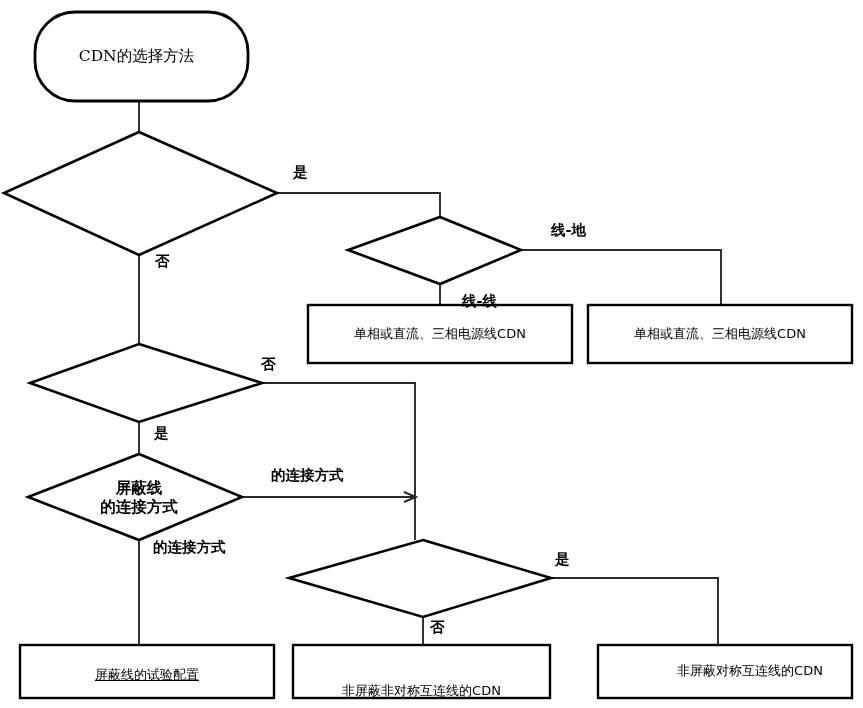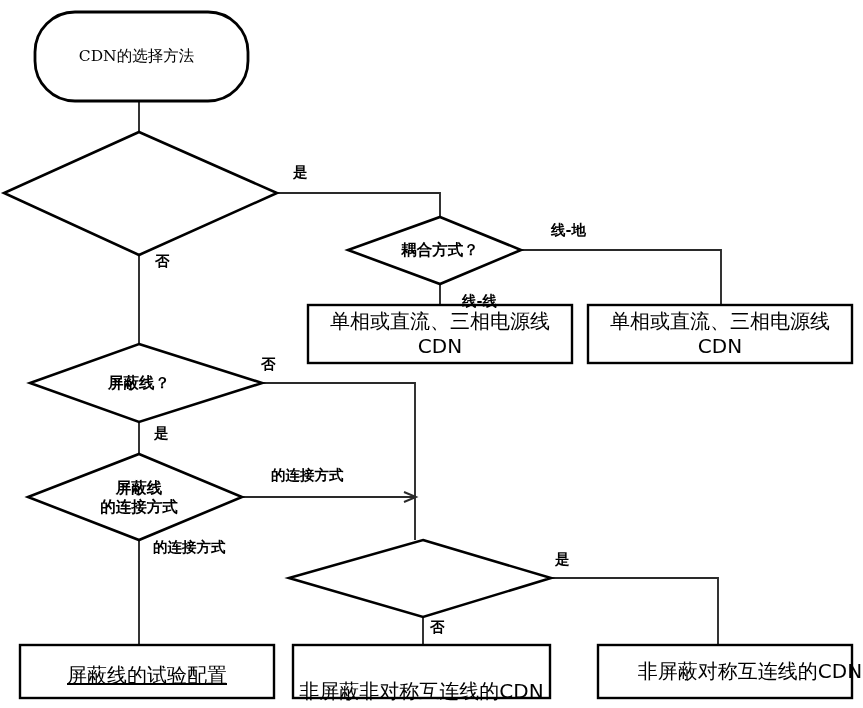--- a/index.html
+++ b/index.html
@@ -60,21 +60,21 @@
     align-items: center;
     justify-content: center;
     text-align: center;
     color: #000000;
     line-height: 1.25;
     pointer-events: none;
     white-space: pre-line;
   }
   .t-term   { font-size: 15.5px; font-family: "DejaVu Serif", serif; }
   .t-dia    { font-size: 15.5px; font-family: "DejaVu Serif", serif; font-weight: 700; }
-  .t-box    { font-size: 20px;   font-family: "DejaVu Sans", sans-serif; }
+  .t-box    { font-size: 13px;   font-family: "DejaVu Sans", sans-serif; }
   .edge-label {
     position: absolute;
     color: #000000;
     font-size: 14.5px;
     font-family: "DejaVu Serif", serif;
     font-weight: 700;
     white-space: nowrap;
     pointer-events: none;
   }
 </style>
@@ -126,27 +126,25 @@
 
     <rect class="shape-box" x="20" y="645" width="254" height="53"></rect>
     <rect class="shape-box" x="293" y="645" width="257" height="53"></rect>
     <rect class="shape-box" x="598" y="645" width="254" height="53"></rect>
 
   </svg>
 
   <div class="node-text t-term" style="left:35px; top:12px; width:173px; height:89px;margin-left:15px;">CDN的选择方法</div>
 
 
-  <div class="node-text t-dia" style="left:355px; top:232px; width:170px; height:36px;">耦合方式？</div>
 
   <div class="node-text t-box" style="left:308px; top:305px; width:264px; height:58px;">单相或直流、三相电源线CDN</div>
 
   <div class="node-text t-box" style="left:588px; top:305px; width:264px; height:58px;">单相或直流、三相电源线CDN</div>
 
-  <div class="node-text t-dia" style="left:54px; top:365px; width:170px; height:36px;">屏蔽线？</div>
 
   <div class="node-text t-dia" style="left:49px; top:472px; width:180px; height:50px;">屏蔽线
 的连接方式</div>
 
 
   <div class="node-text t-box" style="left:20px; top:649px; width:254px; height:53px;text-decoration:underline;">屏蔽线的试验配置</div>
 
   <div class="node-text t-box" style="left:293px; top:665px; width:257px; height:53px;">非屏蔽非对称互连线的CDN</div>
 
   <div class="node-text t-box" style="left:598px; top:645px; width:304px; height:53px;">非屏蔽对称互连线的CDN</div>

